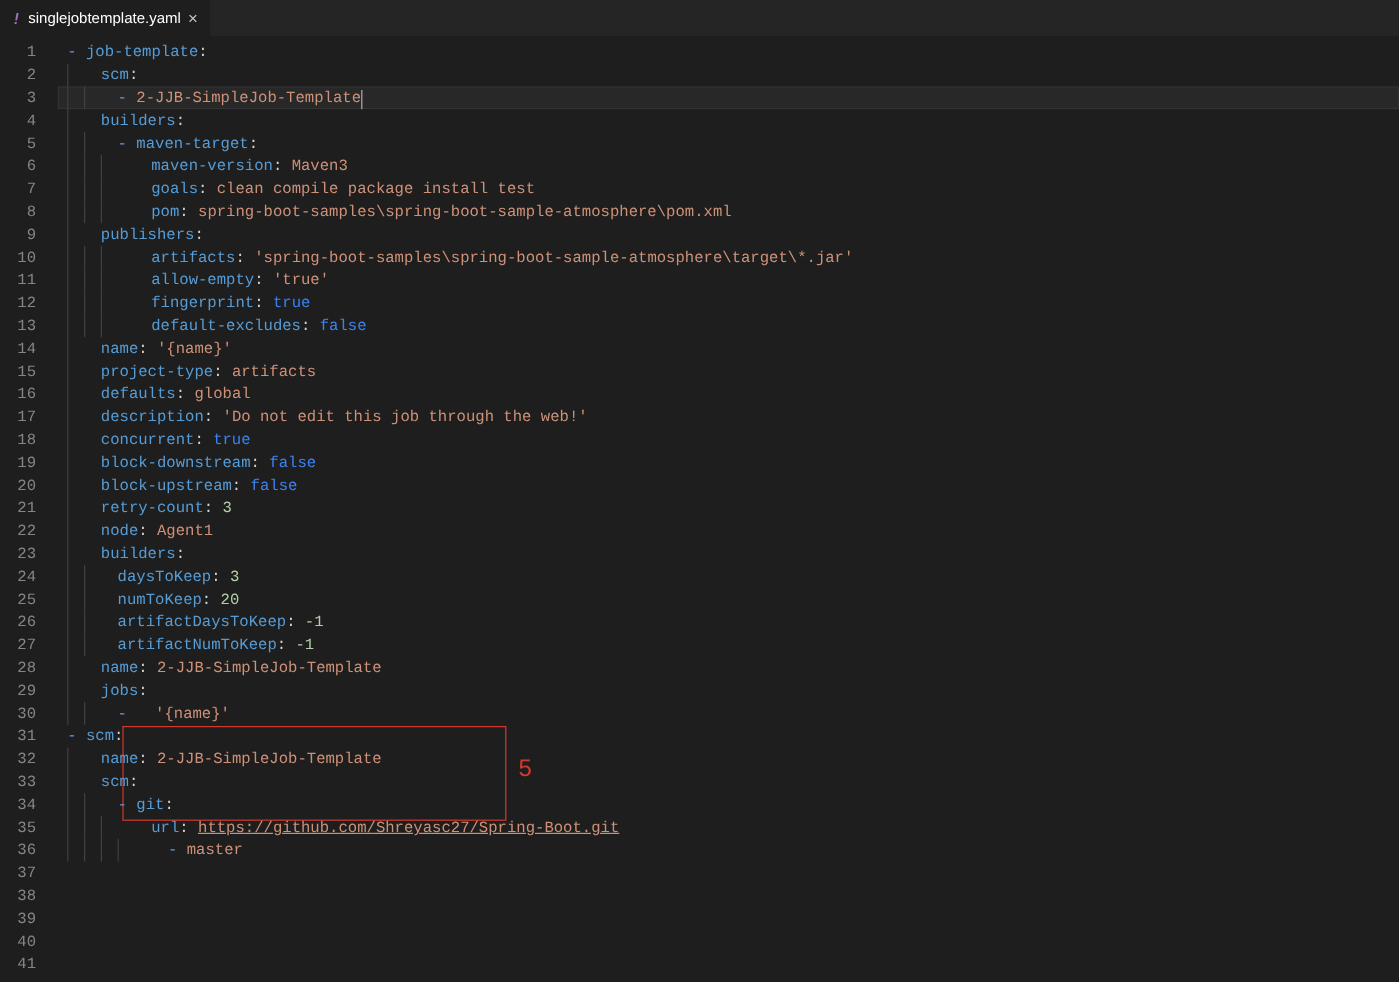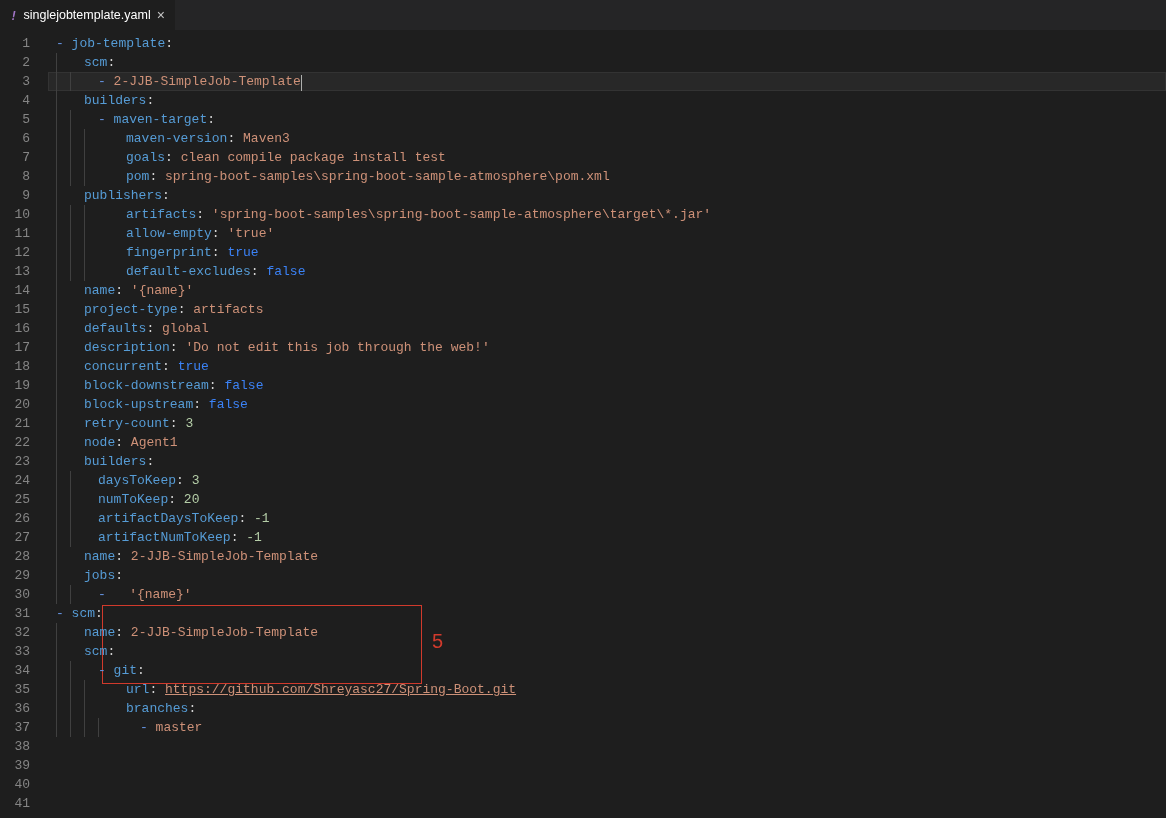--- a/index.html
+++ b/index.html
@@ -186,16 +186,15 @@
       <div class="line"><span style="display:inline-block;width:8px"></span><span class="guide"></span><span class="guide"></span><span style="display:inline-block;width:14px"></span><span class="k">artifactDaysToKeep</span><span class="p">: </span><span class="n">-1</span></div>
       <div class="line"><span style="display:inline-block;width:8px"></span><span class="guide"></span><span class="guide"></span><span style="display:inline-block;width:14px"></span><span class="k">artifactNumToKeep</span><span class="p">: </span><span class="n">-1</span></div>
       <div class="line"><span style="display:inline-block;width:8px"></span><span class="guide"></span><span style="display:inline-block;width:14px"></span><span class="k">name</span><span class="p">: </span><span class="s">2-JJB-SimpleJob-Template</span></div>
       <div class="line"><span style="display:inline-block;width:8px"></span><span class="guide"></span><span style="display:inline-block;width:14px"></span><span class="k">jobs</span><span class="p">:</span></div>
       <div class="line"><span style="display:inline-block;width:8px"></span><span class="guide"></span><span class="guide"></span><span style="display:inline-block;width:14px"></span><span class="d">-   </span><span class="s">'{name}'</span></div>
       <div class="line"><span style="display:inline-block;width:8px"></span><span class="d">- </span><span class="k">scm</span><span class="p">:</span></div>
       <div class="line"><span style="display:inline-block;width:8px"></span><span class="guide"></span><span style="display:inline-block;width:14px"></span><span class="k">name</span><span class="p">: </span><span class="s">2-JJB-SimpleJob-Template</span></div>
       <div class="line"><span style="display:inline-block;width:8px"></span><span class="guide"></span><span style="display:inline-block;width:14px"></span><span class="k">scm</span><span class="p">:</span></div>
       <div class="line"><span style="display:inline-block;width:8px"></span><span class="guide"></span><span class="guide"></span><span style="display:inline-block;width:14px"></span><span class="d">- </span><span class="k">git</span><span class="p">:</span></div>
       <div class="line"><span style="display:inline-block;width:8px"></span><span class="guide"></span><span class="guide"></span><span class="guide"></span><span style="display:inline-block;width:14px"></span><span style="display:inline-block;width:14px"></span><span class="k">url</span><span class="p">: </span><span class="lnk">https://github.com/Shreyasc27/Spring-Boot.git</span></div>
-      <div class="line"><span style="display:inline-block;width:8px"></span><span class="guide"></span><span class="guide"></span><span class="guide"></span><span style="display:inline-block;width:14px"></span><span style="display:inline-block;width:14px"></span><span class="k">branches</span><span class="p">:</span></div>
       <div class="line"><span style="display:inline-block;width:8px"></span><span class="guide"></span><span class="guide"></span><span class="guide"></span><span class="guide"></span><span style="display:inline-block;width:14px"></span><span style="display:inline-block;width:14px"></span><span class="d">- </span><span class="s">master</span></div>
     </div>
 </div>
 
 </body></html>

